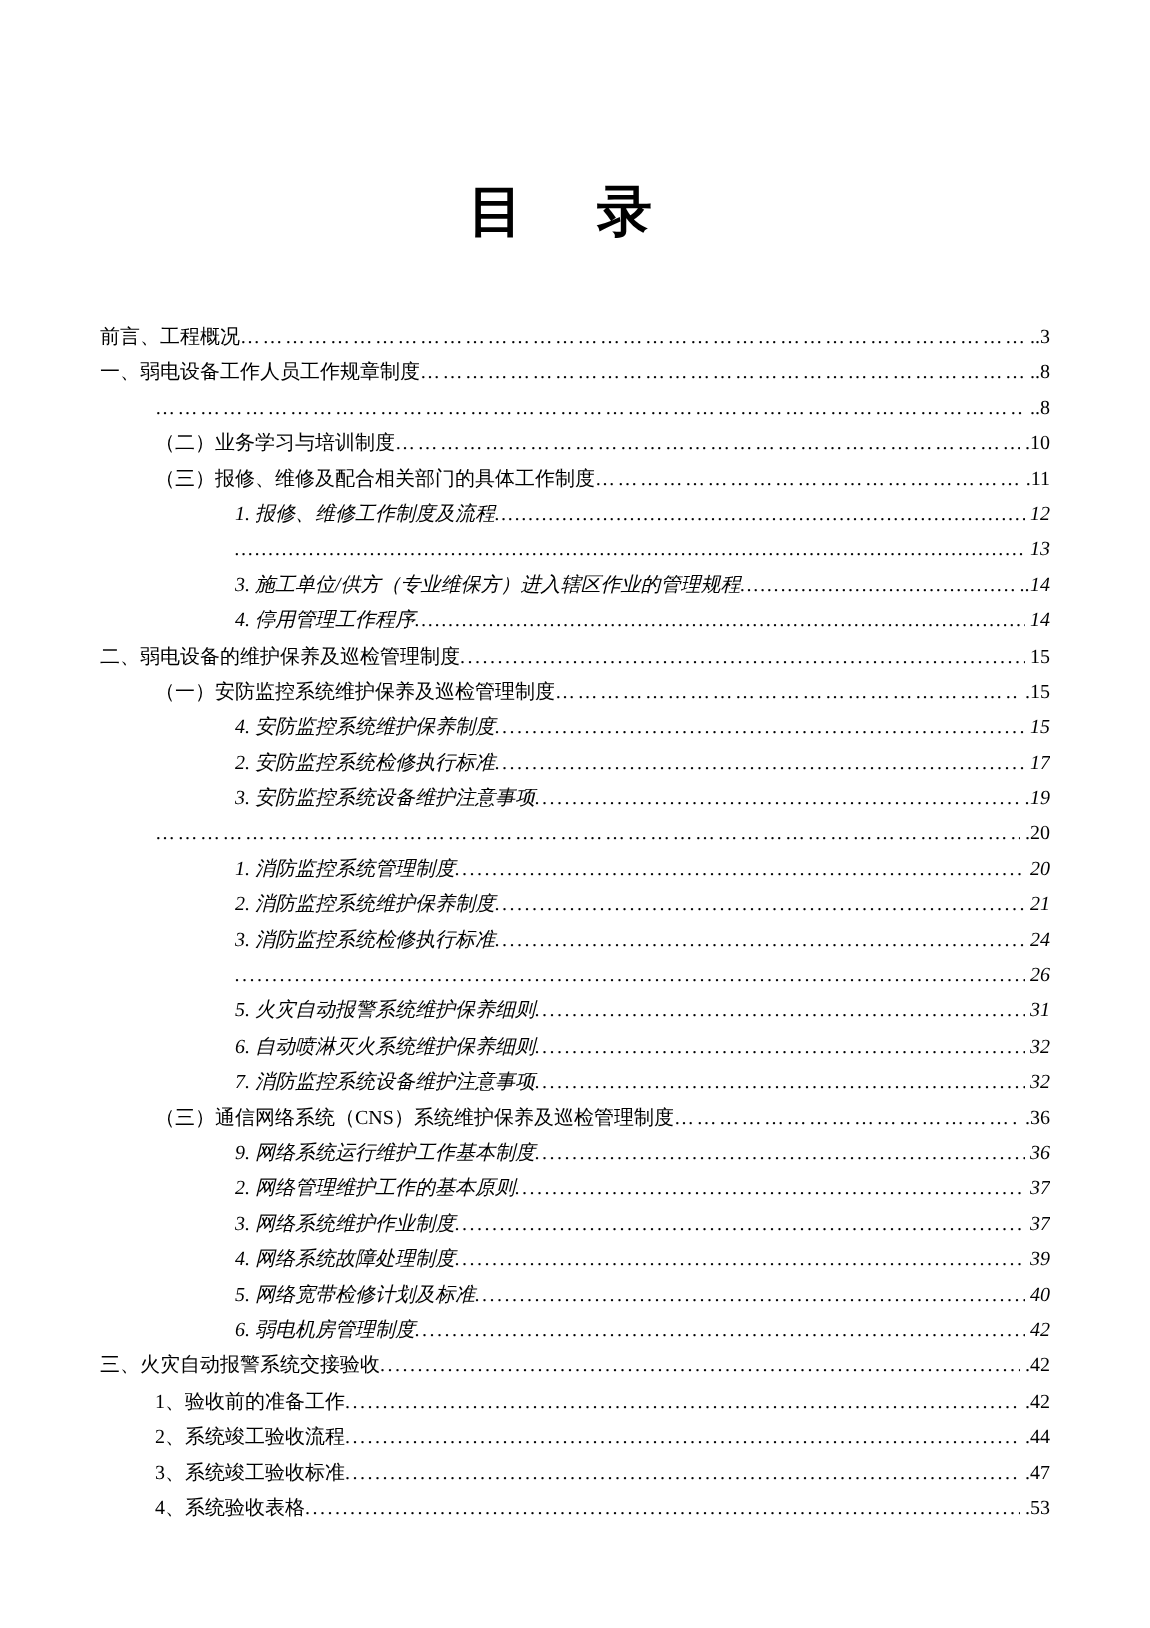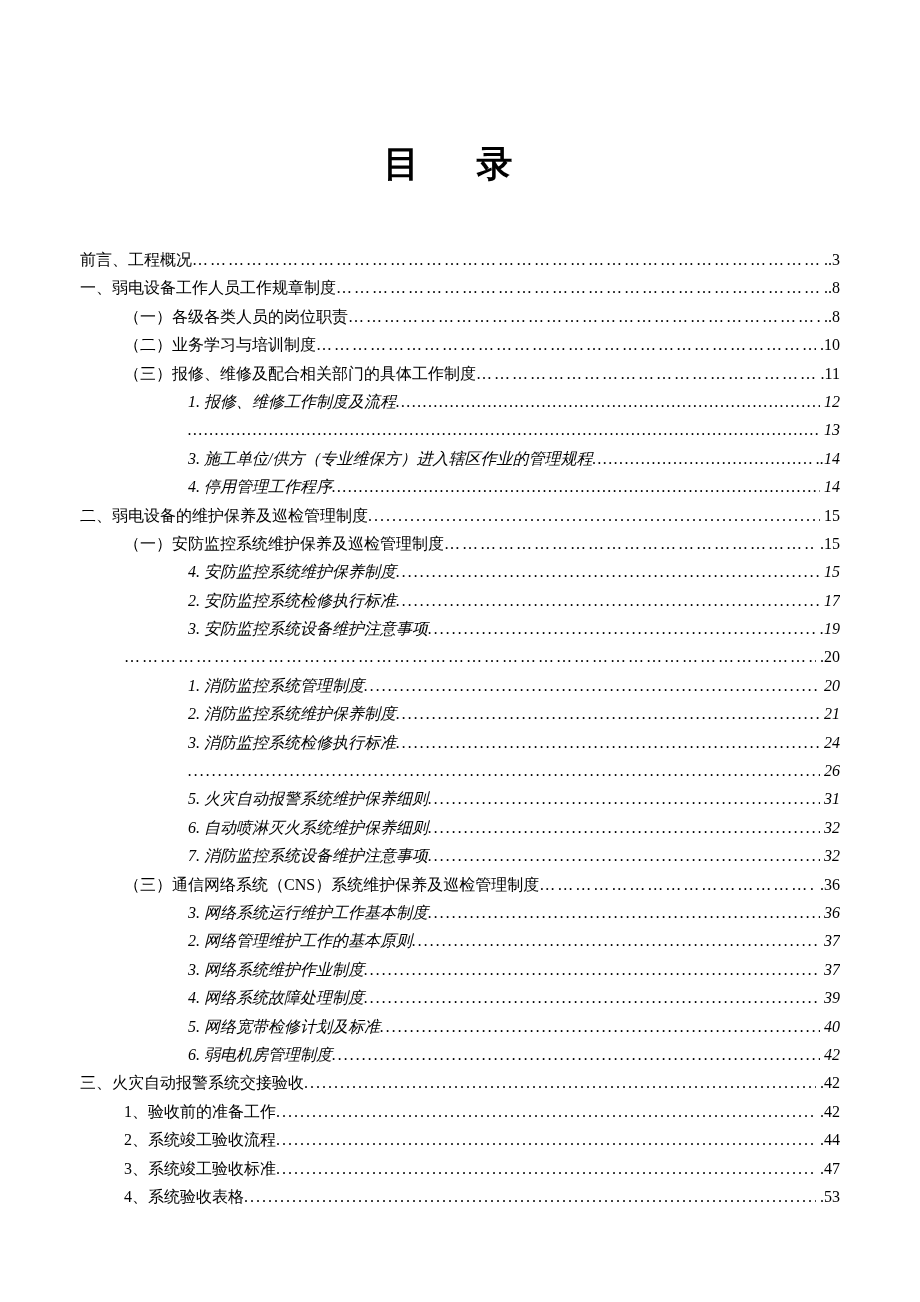--- a/index.html
+++ b/index.html
@@ -12,21 +12,21 @@
   .page {
     width: 920px;
     height: 1302px;
     margin: 0 auto;
     position: relative;
     box-sizing: border-box;
     padding: 140px 80px 80px 80px;
   }
   .title {
     text-align: center;
-    font-size: 36px;
+    font-size: 44px;
     letter-spacing: 24px;
     font-weight: bold;
     margin-bottom: 60px;
     font-family: "SimSun", "宋体", serif;
   }
   .toc {
     font-size: 16px;
     line-height: 1.4;
   }
   .toc-line {
@@ -62,21 +62,20 @@
         <span class="label">前言、工程概况</span>
         <span class="leader">……………………………………………………………………………………………………………………………………………………………………………………………………………………………………………………………………………………………………………………………………………………………………………………………………………………………………………………………………………………………………………………………………………………</span>
         <span class="pg">..3</span>
       </div>
       <div class="toc-line indent-0">
         <span class="label">一、弱电设备工作人员工作规章制度</span>
         <span class="leader">……………………………………………………………………………………………………………………………………………………………………………………………………………………………………………………………………………………………………………………………………………………………………………………………………………………………………………………………………………………………………………………………………………………</span>
         <span class="pg">..8</span>
       </div>
       <div class="toc-line indent-1">
-        <span class="label">（一）各级各类人员的岗位职责</span>
         <span class="leader">……………………………………………………………………………………………………………………………………………………………………………………………………………………………………………………………………………………………………………………………………………………………………………………………………………………………………………………………………………………………………………………………………………………</span>
         <span class="pg">..8</span>
       </div>
       <div class="toc-line indent-1">
         <span class="label">（二）业务学习与培训制度</span>
         <span class="leader">……………………………………………………………………………………………………………………………………………………………………………………………………………………………………………………………………………………………………………………………………………………………………………………………………………………………………………………………………………………………………………………………………………………</span>
         <span class="pg">.10</span>
       </div>
       <div class="toc-line indent-1">
         <span class="label">（三）报修、维修及配合相关部门的具体工作制度</span>
@@ -164,21 +163,21 @@
         <span class="label">7.  消防监控系统设备维护注意事项</span>
         <span class="leader">........................................................................................................................................................................................................</span>
         <span class="pg"> 32</span>
       </div>
       <div class="toc-line indent-1">
         <span class="label">（三）通信网络系统（CNS）系统维护保养及巡检管理制度</span>
         <span class="leader">……………………………………………………………………………………………………………………………………………………………………………………………………………………………………………………………………………………………………………………………………………………………………………………………………………………………………………………………………………………………………………………………………………………</span>
         <span class="pg">.36</span>
       </div>
       <div class="toc-line indent-2">
-        <span class="label">3.  网络系统运行维护工作基本制度</span>
+        <span class="label">9.  网络系统运行维护工作基本制度</span>
         <span class="leader">........................................................................................................................................................................................................</span>
         <span class="pg"> 36</span>
       </div>
       <div class="toc-line indent-2">
         <span class="label">2.  网络管理维护工作的基本原则</span>
         <span class="leader">........................................................................................................................................................................................................</span>
         <span class="pg"> 37</span>
       </div>
       <div class="toc-line indent-2">
         <span class="label">3.  网络系统维护作业制度</span>

